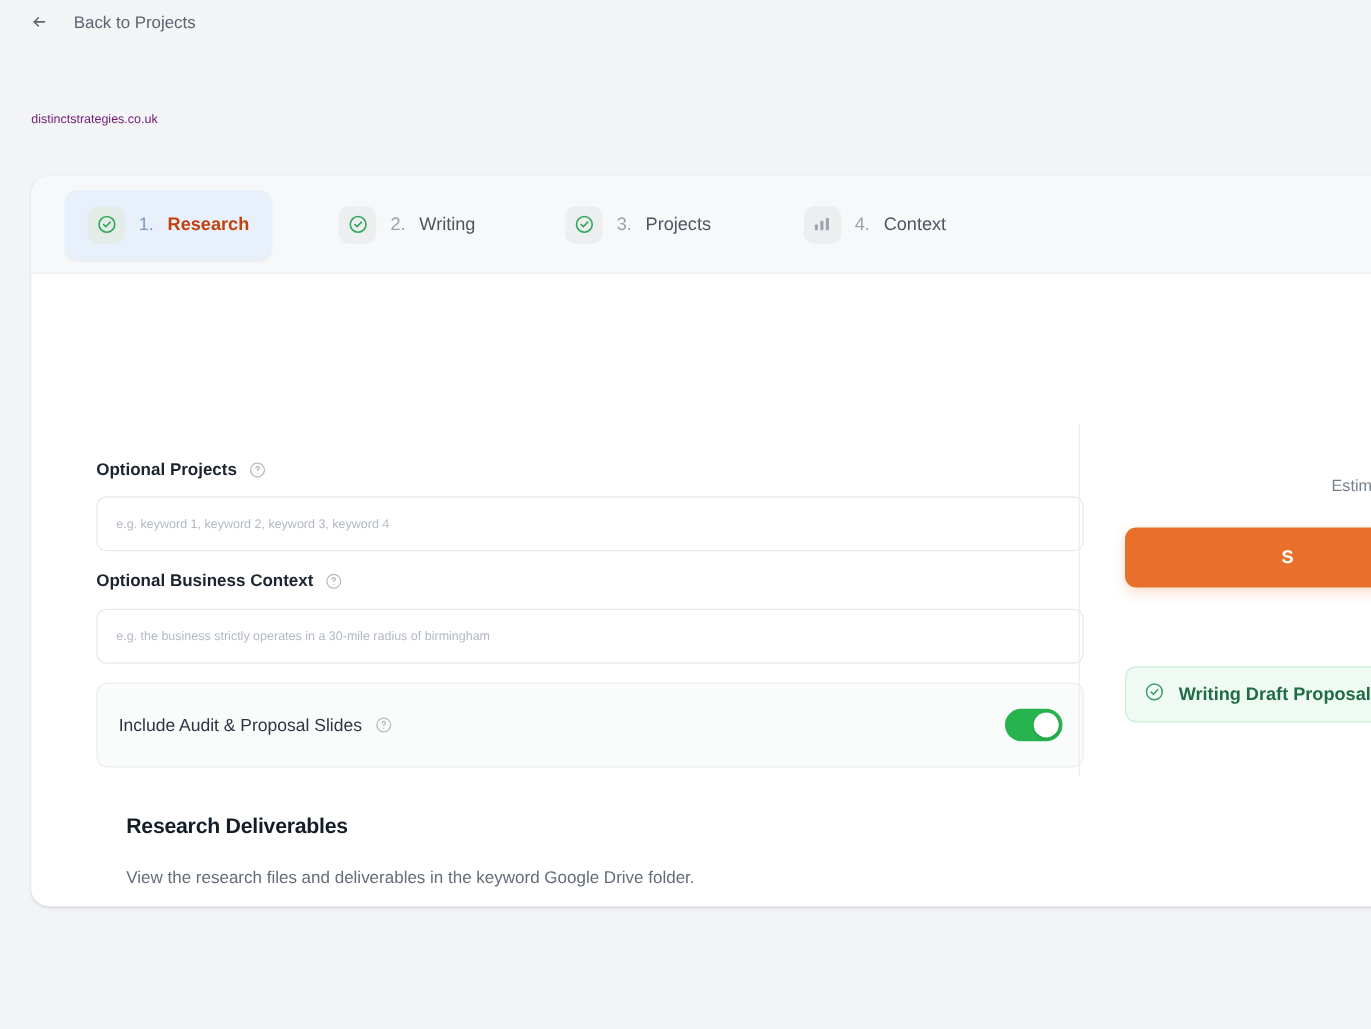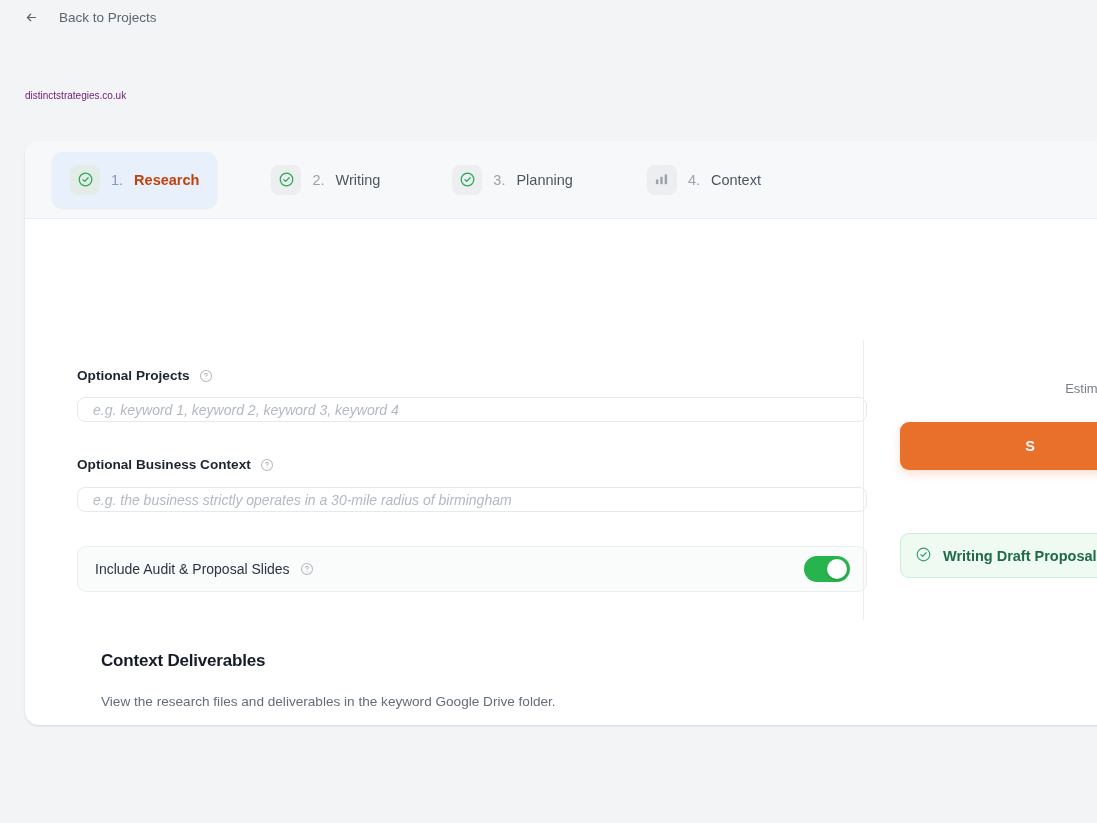--- a/index.html
+++ b/index.html
@@ -89,38 +89,37 @@
   .left-col { position: absolute; left: 27px; top: 0; width: 836px; }
 
   .field-label {
     display: flex; align-items: center; gap: 9px;
     font-size: 13.6px; font-weight: 700; color: #1b242f;
     margin: 0;
   }
   .help-icon { display: block; width: 14px; height: 14px; }
 
   .text-input {
-    width: 790px; height: 25px;
+    width: 790px; height: 44px;
     border: 1px solid #e6e8ea; border-radius: 8px;
     background: #fff; outline: none;
     font-family: "Liberation Sans", sans-serif;
-    font-size: 14px; color: #1b242f;
+    font-size: 10px; color: #1b242f;
     padding: 0 15px;
-    font-style: italic;
   }
   .text-input::placeholder { color: #b3b9c0; }
 
   .lbl-keywords { position: absolute; left: 25px; top: 149px; }
   .in-keywords  { position: absolute; left: 25px; top: 178px; }
   .lbl-context  { position: absolute; left: 25px; top: 238px; }
   .in-context   { position: absolute; left: 25px; top: 268px; }
 
   .toggle-row {
     position: absolute; left: 25px; top: 327px;
-    width: 790px; height: 46px;
+    width: 790px; height: 68px;
     background: #fafbfb; border: 1px solid #eceef0; border-radius: 9px;
     display: flex; align-items: center; justify-content: space-between;
     padding: 0 16px 0 17px;
   }
   .toggle-label {
     display: flex; align-items: center; gap: 10px;
     font-size: 14px; color: #2c3540;
   }
   .switch {
     width: 46px; height: 26px; border-radius: 13px;
@@ -220,21 +219,21 @@
       <div class="tabs-gap-2"></div>
 
       <div class="tab">
         <span class="tab-icon">
           <svg width="17" height="17" viewBox="0 0 20 20" fill="none" stroke="#2fa85b" stroke-width="1.5" stroke-linecap="round" stroke-linejoin="round">
             <circle cx="10" cy="10" r="7.4"></circle>
               <path d="M6.9 10.1l2.1 2.1 4.1-4.3"></path>
           </svg>
         </span>
         <span class="tab-num">3.</span>
-        <span class="tab-label">Planning</span>
+        <span class="tab-label">Projects</span>
       </div>
 
       <div class="tabs-gap-3"></div>
 
       <div class="tab">
         <span class="tab-icon">
           <svg width="15" height="15" viewBox="0 0 16 16" fill="#9aa3ad">
             <rect x="2" y="8" width="2.6" height="5" rx="0.8"></rect>
             <rect x="6.7" y="5" width="2.6" height="8" rx="0.8"></rect>
             <rect x="11.4" y="2.5" width="2.6" height="10.5" rx="0.8"></rect>
@@ -282,21 +281,21 @@
                 <path d="M6.5 6.3c0-.9.7-1.5 1.5-1.5s1.5.6 1.5 1.4c0 1.1-1.5 1.2-1.5 2.2" stroke-linecap="round"></path>
                 <circle cx="8" cy="11" r="0.6" fill="#b6bcc3" stroke="none"></circle>
               </svg>
             </span>
           </div>
           <div class="switch">
             <div class="knob"></div>
           </div>
         </div>
 
-        <div class="deliv-title">Context Deliverables</div>
+        <div class="deliv-title">Research Deliverables</div>
         <div class="deliv-desc">View the research files and deliverables in the keyword Google Drive folder.</div>
 
       </div>
 
       <div class="divider"></div>
 
       <div class="right-col">
         <div class="est-text">Estimated</div>
         <div class="start-btn">S</div>
         <div class="status-chip">

